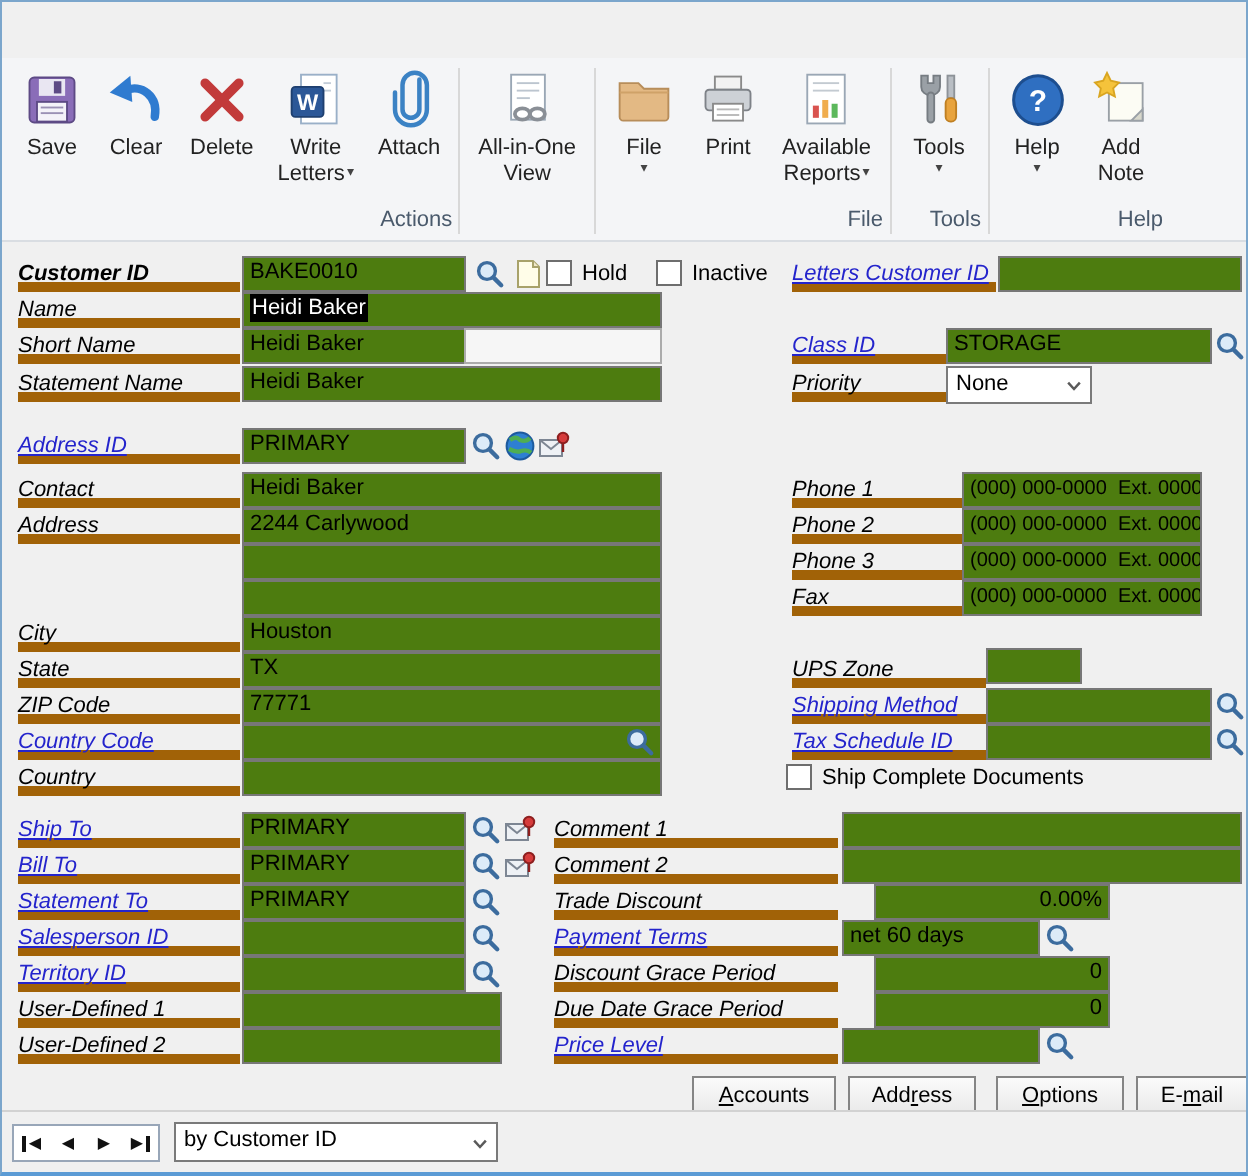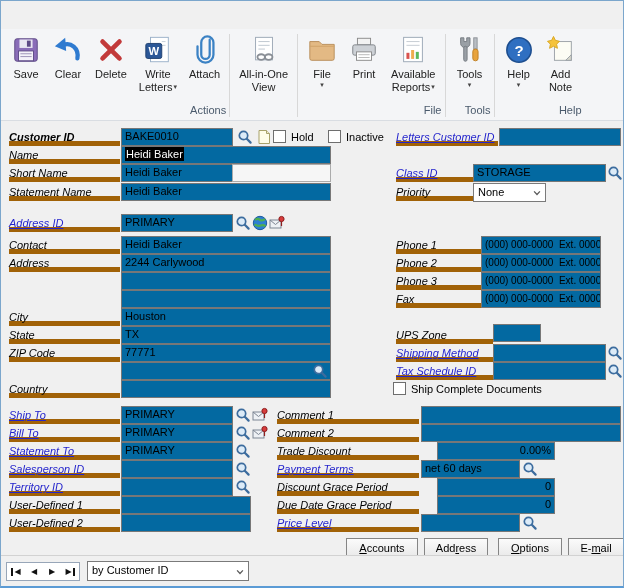--- a/index.html
+++ b/index.html
@@ -26,21 +26,21 @@
   .rbtn .ic{width:30px;height:30px;margin-bottom:3px;}
   .glabel{text-align:right;font-size:11px;color:#4a5a6c;padding:1px 0 4px;}
   .rdiv{width:1px;background:#d8d8d8;margin:3px 3px;}
   .dd{font-size:7px;color:#444;vertical-align:2px;margin-left:1px;}
   .ddline{font-size:7px;color:#444;line-height:1;}
   
   .lbl{position:absolute;height:18px;line-height:18px;font-size:11px;color:#000;
        border-bottom:5px solid #a16207;box-sizing:border-box;white-space:nowrap;font-style:italic;}
   .b{font-weight:bold;}
   .link{color:#2424cc;text-decoration:underline;}
-  .fld{position:absolute;height:18px;background:#0369a1;border:1px solid #777;
+  .fld{position:absolute;height:18px;background:#4d7c0f;border:1px solid #777;
        box-sizing:border-box;font-size:11px;line-height:15px;padding:0 3px;color:#000;
        white-space:pre;overflow:hidden;}
   .fld.num{text-align:right;margin-left:16px;}
   .fld.dim{background:#f6f6f6;border-color:#ababab;}
   .sel{background:#000;color:#fff;padding:1px 1px;}
   .ico{position:absolute;width:16px;height:16px;}
   .ico svg{width:16px;height:16px;display:block;}
   .cb{position:absolute;width:13px;height:13px;background:#fff;border:1px solid #6e6e6e;
       box-sizing:border-box;}
   .cblbl{position:absolute;height:16px;line-height:16px;font-size:11px;color:#000;white-space:nowrap;}
@@ -336,20 +336,21 @@
   <div class="lbl" style="left:8px;top:343px;width:111px">ZIP Code</div>
   <div class="fld" style="left:120px;top:343px;width:210px">77771</div>
   <div class="lbl" style="left:395px;top:343px;width:97px"><span class="link">Shipping Method</span></div>
   <div class="fld" style="left:492px;top:343px;width:113px"></div>
   <span class="ico" style="left:606px;top:344px">
       <svg>
         <use href="#i-mag"></use>
       </svg>
     </span>
 
+  <div class="lbl" style="left:8px;top:361px;width:111px"><span class="link">Country Code</span></div>
   <div class="fld" style="left:120px;top:361px;width:210px"></div>
   <span class="ico" style="left:311px;top:362px">
       <svg>
         <use href="#i-mag"></use>
       </svg>
     </span>
   <div class="lbl" style="left:395px;top:361px;width:97px"><span class="link">Tax Schedule ID</span></div>
   <div class="fld" style="left:492px;top:361px;width:113px"></div>
   <span class="ico" style="left:606px;top:362px">
       <svg>

